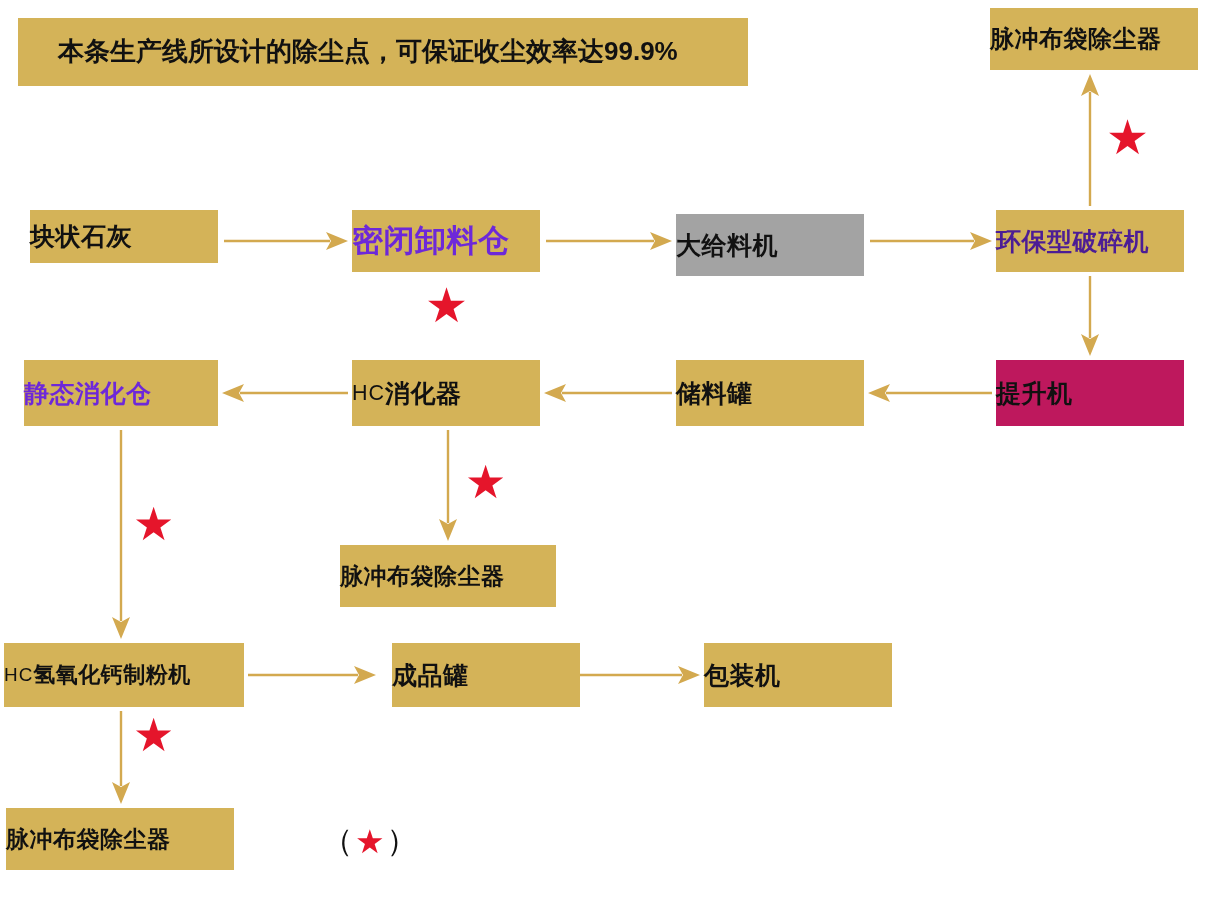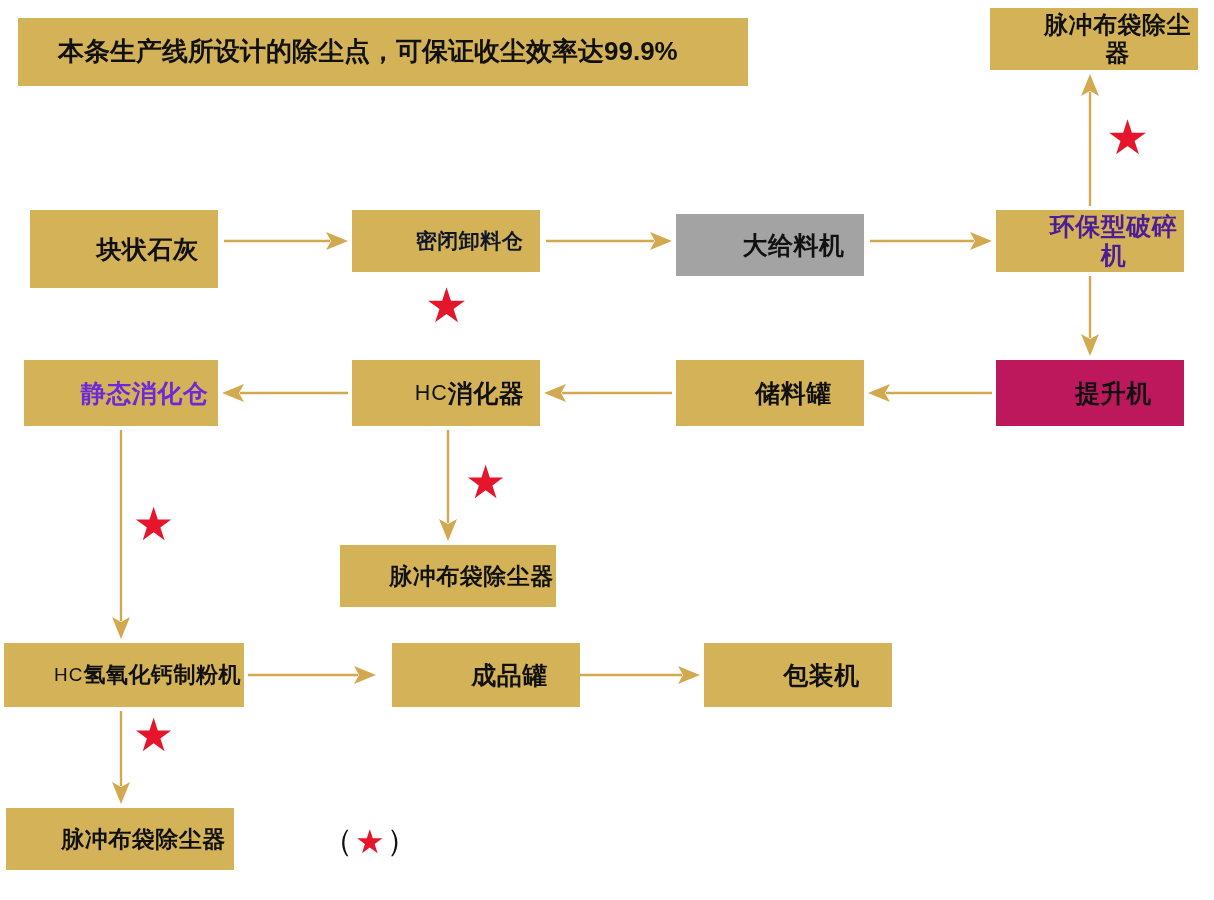--- a/index.html
+++ b/index.html
@@ -26,27 +26,25 @@
     height: 900px;
     pointer-events: none;
   }
   .node {
     position: absolute;
     box-sizing: border-box;
     background: #D4B358;
     color: #111111;
     display: flex;
     align-items: center;
-    justify-content: center;
     text-align: center;
     font-weight: bold;
     letter-spacing: 0.5px;
     line-height: 1.15;
     font-family: "Liberation Sans", "DejaVu Sans", sans-serif;
-    padding-left: 47px;
   }
   .node.banner {
     justify-content: flex-start;
     padding-left: 40px;
     font-size: 26px;
     font-weight: bold;
     letter-spacing: 0px;
   }
   .node .hc {
     font-weight: normal;
@@ -136,24 +134,24 @@
       <g>
         <line x1="121" y1="711" x2="121" y2="786" stroke="#D3A94F" stroke-width="2.4"></line>
         <polygon points="121,804 112,782 121,787 130,782" fill="#D3A94F"></polygon>
       </g>
     </svg>
 
   <div id="node-layer">
       <div class="node" id="node-dust-collector-top" style="left: 990px; top: 8px; width: 208px; height: 62px; font-size: 24px; background: rgb(212, 179, 88); color: rgb(17, 17, 17);">
         <span>脉冲布袋除尘器</span>
       </div>
-      <div class="node" id="node-block-lime" style="left: 30px; top: 210px; width: 188px; height: 78px; font-size: 25px; background: rgb(212, 179, 88); color: rgb(17, 17, 17);">
+      <div class="node" id="node-block-lime" style="left: 30px; top: 210px; width: 188px; height: 53px; font-size: 25px; background: rgb(212, 179, 88); color: rgb(17, 17, 17);">
         <span>块状石灰</span>
       </div>
-      <div class="node" id="node-sealed-discharge-bin" style="left: 352px; top: 210px; width: 188px; height: 62px; font-size: 21px; background: rgb(212, 179, 88); color: #0f172a;">
+      <div class="node" id="node-sealed-discharge-bin" style="left: 352px; top: 210px; width: 188px; height: 62px; font-size: 31px; background: rgb(212, 179, 88); color: #6d28d9;">
         <span>密闭卸料仓</span>
       </div>
       <div class="node" id="node-large-feeder" style="left: 676px; top: 214px; width: 188px; height: 62px; font-size: 25px; background: #a3a3a3; color: rgb(17, 17, 17);">
         <span>大给料机</span>
       </div>
       <div class="node" id="node-eco-crusher" style="left: 996px; top: 210px; width: 188px; height: 62px; font-size: 25px; background: rgb(212, 179, 88); color: #4c1d95;">
         <span>环保型破碎机</span>
       </div>
       <div class="node" id="node-static-digestion-bin" style="left: 24px; top: 360px; width: 194px; height: 66px; font-size: 25px; background: rgb(212, 179, 88); color: #6d28d9;">
         <span>静态消化仓</span>

